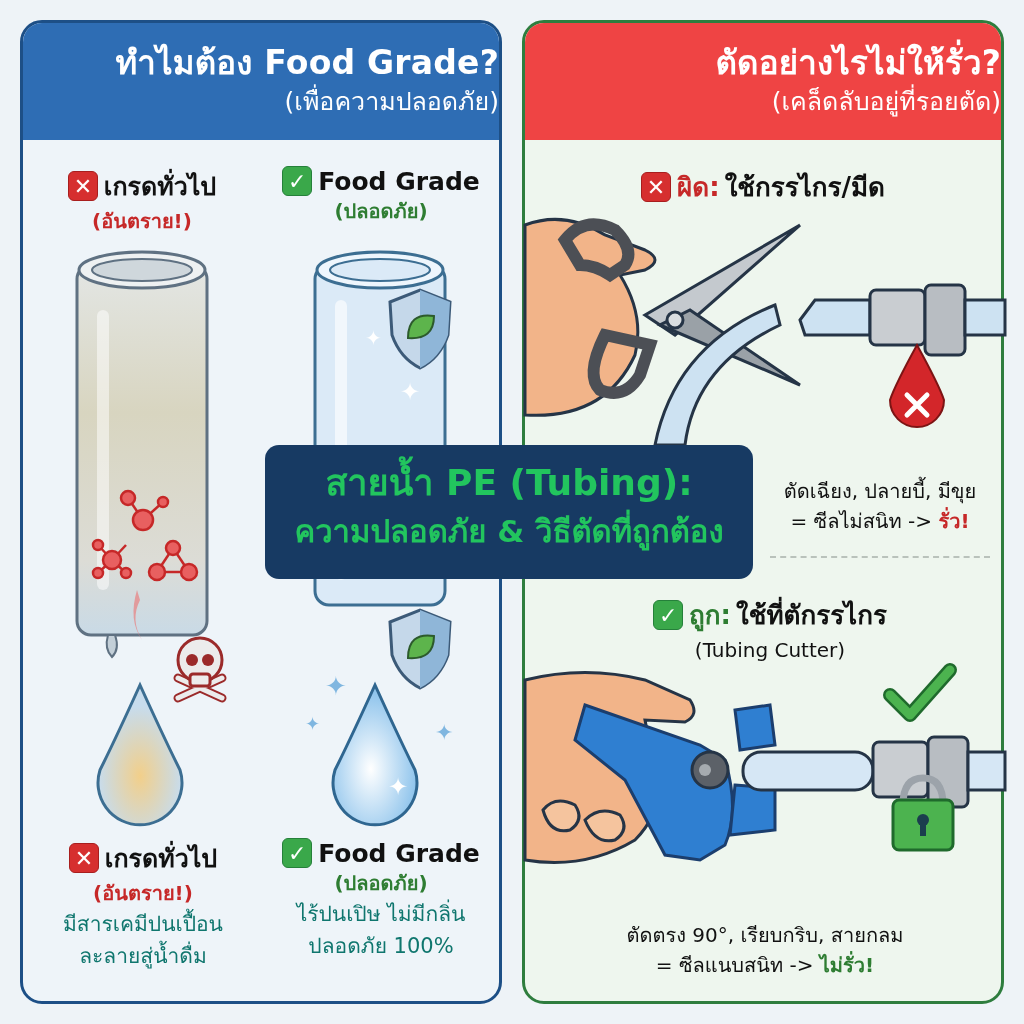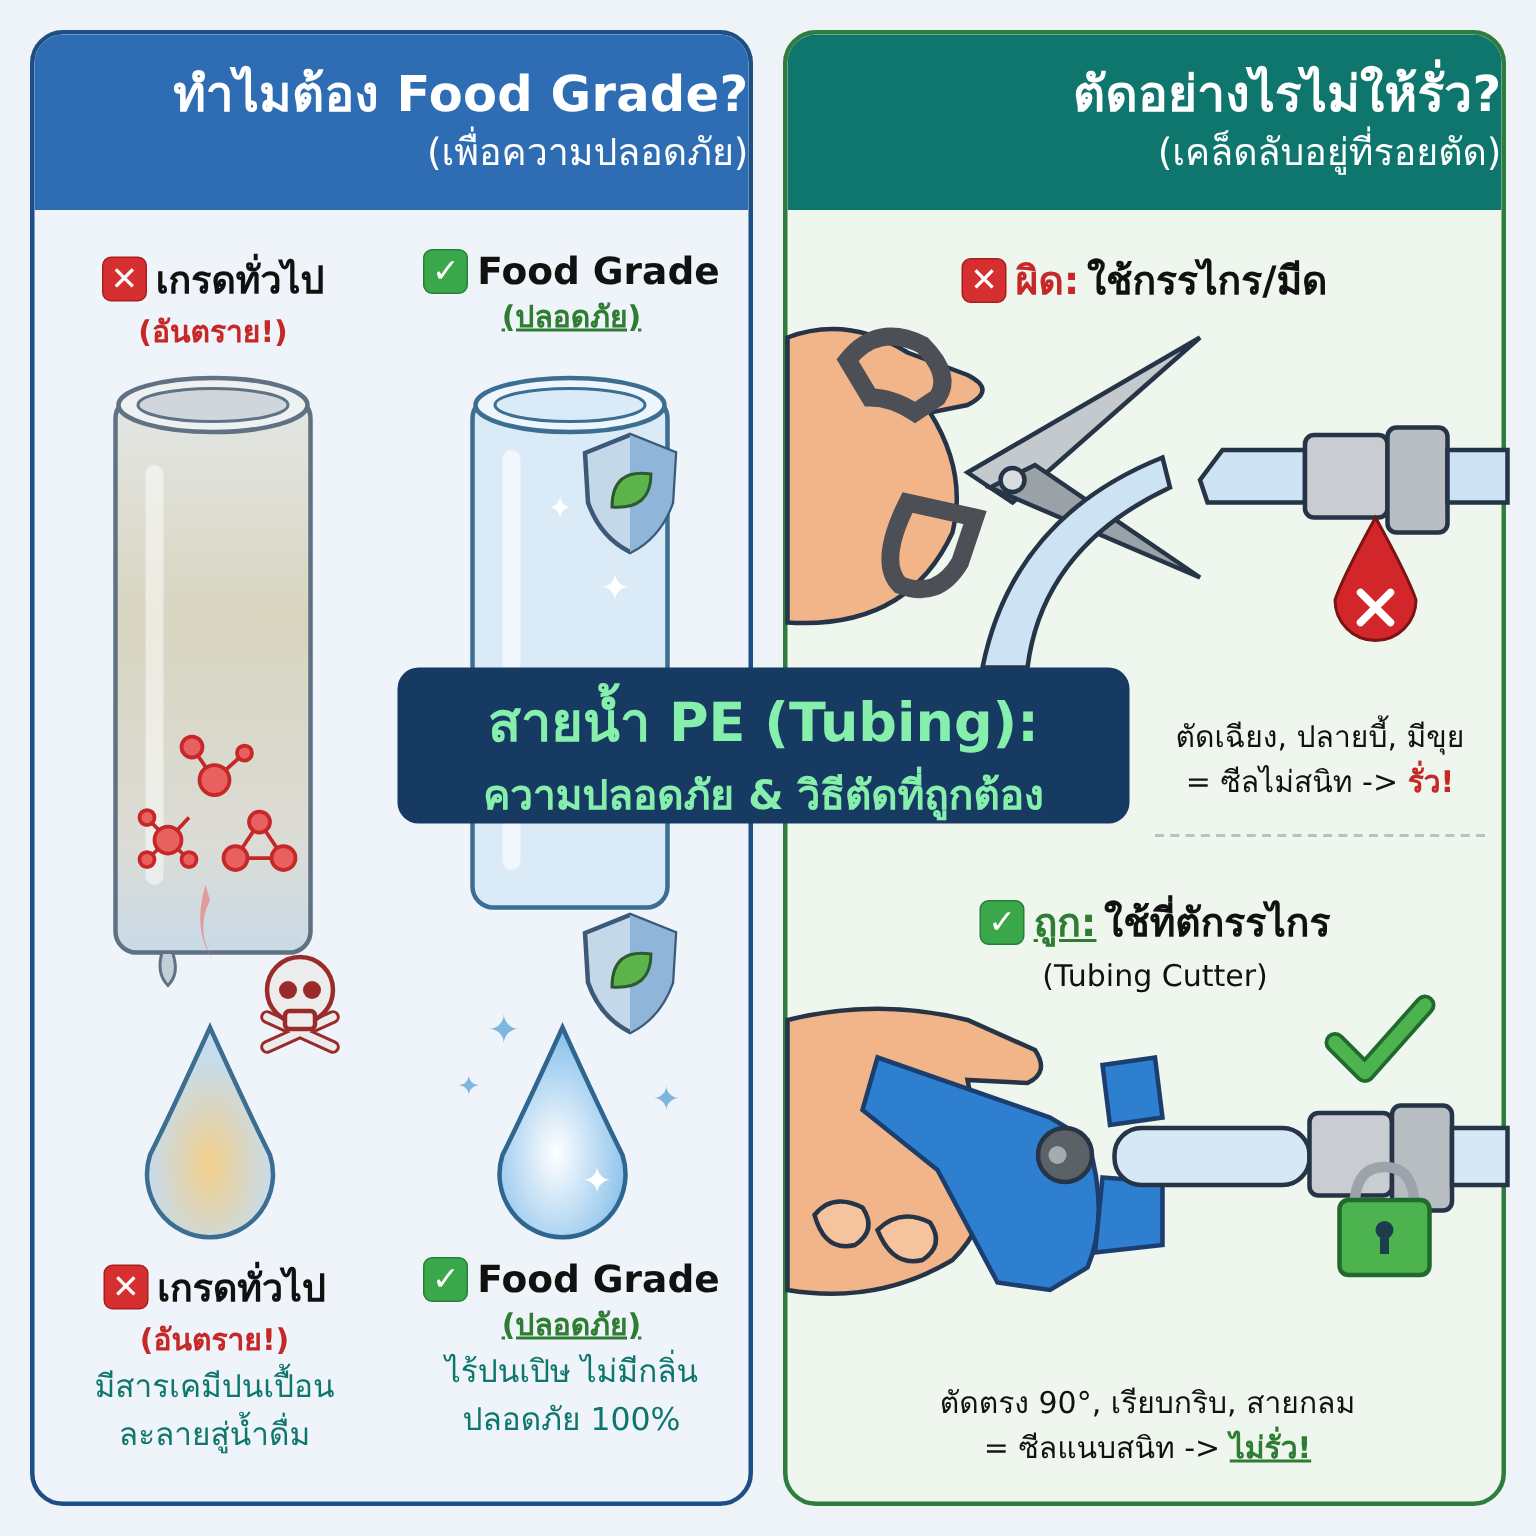--- a/index.html
+++ b/index.html
@@ -19,51 +19,51 @@
   }
   .panel-left { left: 20px; width: 482px; border-color: #1d4f86; background: #eef4f9; }
   .panel-right { left: 522px; width: 482px; border-color: #2e7d3e; background: #eef6ee; }
   .panel-head {
     height: 117px;
     text-align: right;
     color: #fff;
     padding-top: 18px;
   }
   .panel-left .panel-head { background: #2e6db4; }
-  .panel-right .panel-head { background: #0f766e; padding-left: 24px; }
+  .panel-right .panel-head { background: #ef4444; padding-left: 24px; }
   .head-title { font-size: 33px; font-weight: bold; line-height: 44px; letter-spacing: 0.2px; }
   .head-sub { font-size: 25px; line-height: 34px; }
 
   .col-label { position: absolute; text-align: center; width: 220px; }
   .badge {
     display: inline-block; width: 30px; height: 30px; border-radius: 6px;
     color: #fff; font-size: 22px; line-height: 30px; text-align: center;
     vertical-align: middle; margin-right: 6px; font-weight: bold;
   }
   .badge-x { background: #d62f2f; border: 1px solid #a81e1e; }
   .badge-check { background: #3aa84a; border: 1px solid #25803a; }
   .label-main { font-size: 25px; font-weight: bold; color: #111; vertical-align: middle; }
   .label-sub { font-size: 20px; font-weight: bold; line-height: 30px; }
   .red { color: #c62828; }
-  .green { color: #2e7d32; text-decoration: underline; }
+  .green { color: #2e7d32; }
   .desc { font-size: 21px; line-height: 32px; color: #0f766e; }
 
   .center-banner {
     position: absolute;
     left: 265px; top: 445px;
-    width: 488px; height: 104px;
+    width: 488px; height: 134px;
     background: #173a63;
     border-radius: 14px;
-    color: #86efac;
+    color: #22c55e;
     text-align: center;
     padding-top: 12px;
     z-index: 10;
   }
   .banner-l1 { font-size: 36px; font-weight: bold; line-height: 52px; }
-  .banner-l2 { font-size: 27px; font-weight: bold; line-height: 44px; }
+  .banner-l2 { font-size: 31px; font-weight: bold; line-height: 44px; }
 
   .right-heading { position: absolute; left: 0; width: 100%; text-align: center; }
   .right-heading .label-main { font-size: 26px; }
   .note { position: absolute; text-align: center; font-size: 20px; line-height: 30px; color: #111; }
   .dashed { position: absolute; left: 770px; top: 556px; width: 220px; border-top: 2px dashed #b9c2bb; }
 
   svg { position: absolute; overflow: visible; }
 </style>
 </head>
 <body>

